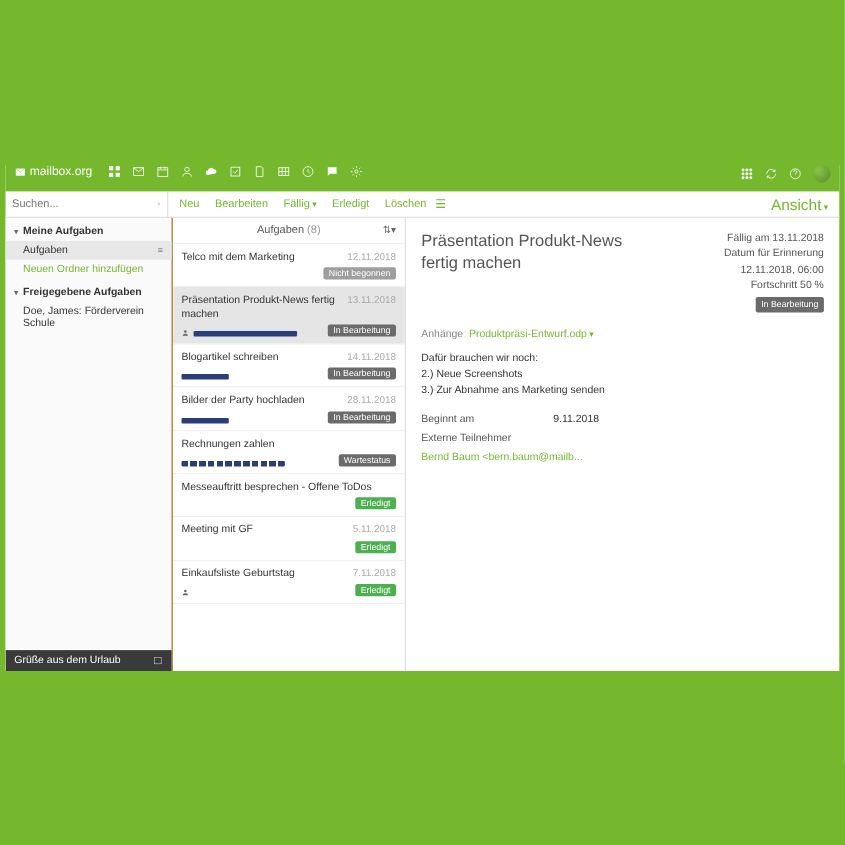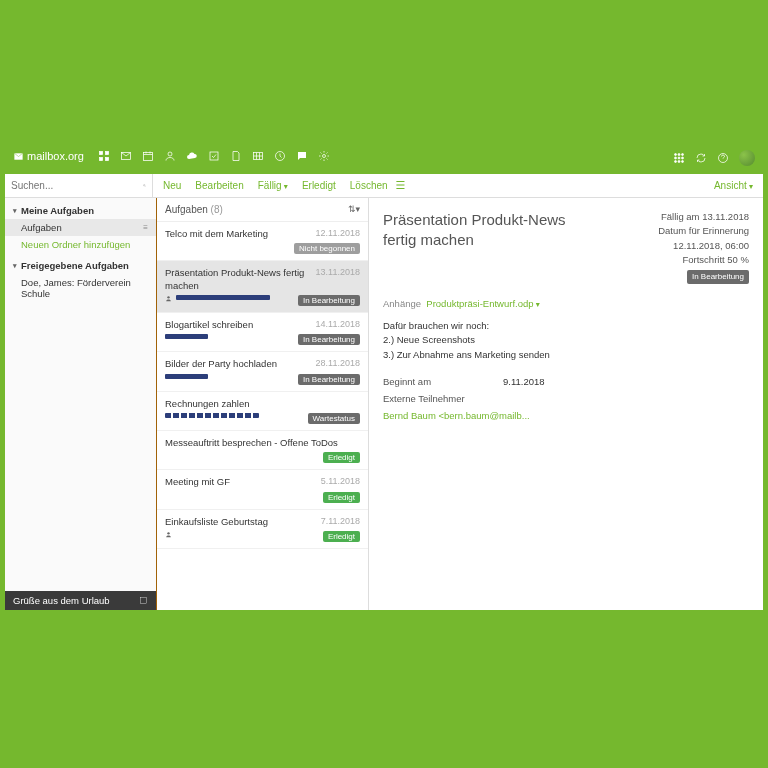--- a/index.html
+++ b/index.html
@@ -14,41 +14,41 @@
 .avatar{width:16px;height:16px;border-radius:50%;background:radial-gradient(circle at 30% 30%,#8bc34a,#558b2f)}
 .toolbar{height:24px;border-bottom:1px solid #ddd;display:flex;align-items:center}
 .search{width:148px;height:24px;border-right:1px solid #ddd;display:flex;align-items:center;padding:0 6px}
 .search input{border:0;outline:0;flex:1;font-size:10px;color:#999}
 .search svg{width:11px;height:11px;stroke:#666;fill:none;stroke-width:2}
 .actions{display:flex;gap:14px;padding-left:10px}
 .actions span{color:#75b82e;font-size:10px;cursor:pointer}
 .dd::after{content:' ▾';font-size:8px}
 .spacer{flex:1}
 .hamburger{padding:0 8px;color:#75b82e;font-size:11px}
-.view{margin-left:auto;padding-right:10px;color:#75b82e;font-size:10px}
+.view{margin-left:auto;padding-right:10px;color:#75b82e;font-size:14px}
 .body{flex:1;display:flex;overflow:hidden}
 .sidebar{width:152px;border-right:1px solid #a16207;background:#fafafa;padding-top:4px;position:relative}
 .sb-sec{padding:3px 8px;display:flex;align-items:center;font-size:9.5px;color:#333}
 .sb-sec .caret{width:8px;font-size:7px;color:#666}
 .sb-sec.bold{font-weight:600}
 .sb-item{padding:3px 8px 3px 16px;font-size:9.5px;color:#333;display:flex;align-items:center}
 .sb-item.active{background:#e8e8e8}
 .sb-item.link{color:#75b82e}
 .lines{margin-left:auto;color:#888;font-size:8px}
 .footer{position:absolute;bottom:0;left:0;right:0;background:#3a3a3a;color:#fff;padding:4px 8px;font-size:9.5px;display:flex;align-items:center}
 .footer svg{width:9px;height:9px;stroke:#fff;fill:none;margin-left:auto}
 .list{width:212px;border-right:1px solid #ddd;overflow-y:auto}
-.list-hdr{padding:6px 8px;text-align:left;font-size:10px;color:#555;border-bottom:1px solid #eee;position:relative}
+.list-hdr{padding:6px 8px;text-align:center;font-size:10px;color:#555;border-bottom:1px solid #eee;position:relative}
 .list-hdr .sort{position:absolute;right:8px;font-size:9px;color:#666}
 .task{padding:6px 8px;border-bottom:1px solid #f0f0f0}
 .task.sel{background:#e5e5e5}
 .task-row{display:flex;justify-content:flex-end;align-items:flex-start;gap:4px}
 .task-title{font-size:9.5px;color:#333;flex:1;line-height:1.3}
 .task-date{font-size:9px;color:#aaa}
-.task-bot{display:flex;align-items:flex-start;gap:4px;margin-top:3px}
+.task-bot{display:flex;align-items:flex-end;gap:4px;margin-top:3px}
 .prog{height:5px;background:#2c3e7a;border-radius:1px}
 .prog.half{width:48%}
 .prog.q{width:22%}
 .badge{margin-left:auto;font-size:8px;padding:1px 5px;border-radius:2px;color:#fff;white-space:nowrap}
 .b-gray{background:#9e9e9e}
 .b-dg{background:#6b6b6b}
 .b-green{background:#4caf50}
 .usericon{width:7px;height:7px;fill:#666}
 .detail{flex:1;padding:12px 14px;overflow-y:auto}
 .d-hdr{display:flex;justify-content:space-between;gap:12px;margin-bottom:14px}

